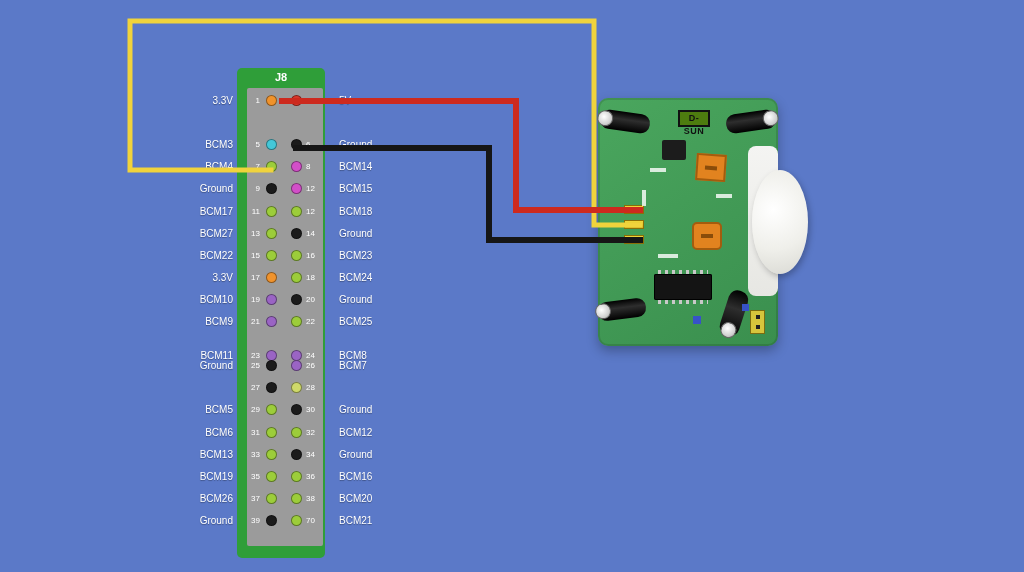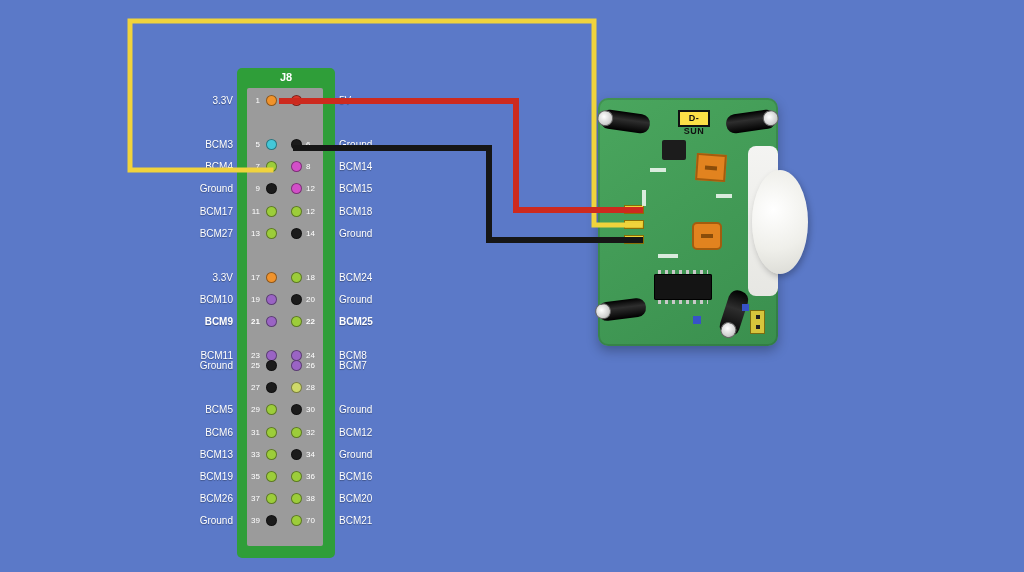--- a/index.html
+++ b/index.html
@@ -3,21 +3,21 @@
 <meta charset="utf-8">
 <style>
   html,body { margin:0; padding:0; }
   .stage {
     position:relative; width:1024px; height:572px;
     background:#5b79c8; overflow:hidden;
     font-family:"Liberation Sans", sans-serif;
   }
 
   
-  .gpio-board { position:absolute; left:237px; top:68px; width:98px; height:490px;
+  .gpio-board { position:absolute; left:237px; top:68px; width:88px; height:490px;
     background:#2f9e39; border-radius:5px; z-index:1; }
   .gpio-strip { position:absolute; left:10px; top:20px; width:76px; height:458px;
     background:#9b9b9b; border-radius:2px; }
   .gpio-title { position:absolute; top:3px; left:0; width:100%; text-align:center;
     color:#ffffff; font-size:11px; font-weight:bold; }
 
   .gpio-rows { position:absolute; left:140px; top:90px; width:280px; height:450px; z-index:2; }
   .gpio-row { position:absolute; left:0; width:100%; height:22px; }
   .gpio-row .lbl { position:absolute; color:#fff; font-size:10px; height:22px; line-height:22px;
     text-shadow:0 1px 1px rgba(0,0,0,0.35); white-space:nowrap; }
@@ -47,21 +47,21 @@
   .cap-tl { left:2px; top:14px; width:50px; height:19px; transform:rotate(8deg); }
   .cap-tl .cap-end { left:-3px; top:1px; }
   .cap-tr { left:128px; top:14px; width:50px; height:19px; transform:rotate(-8deg); }
   .cap-tr .cap-end { right:-3px; top:1px; }
   .cap-bl { left:0px; top:202px; width:48px; height:19px; transform:rotate(-7deg); }
   .cap-bl .cap-end { left:-3px; top:1px; }
   .cap-br { left:126px; top:192px; width:20px; height:46px; transform:rotate(18deg); }
   .cap-br .cap-end { left:2px; bottom:-3px; }
 
   .dsun { position:absolute; left:80px; top:12px; width:32px; height:17px;
-    background:#fde047; border:2px solid #111; box-sizing:border-box;
+    background:#4d7c0f; border:2px solid #111; box-sizing:border-box;
     color:#111; font-size:9px; font-weight:bold; text-align:center; line-height:13px;
     letter-spacing:0.5px; }
 
   .lens-housing { position:absolute; left:150px; top:48px; width:30px; height:150px;
     background:linear-gradient(#f4f4f2,#e7e7e3); border-radius:8px; }
   .lens-dome { position:absolute; left:154px; top:72px; width:56px; height:104px; border-radius:50%;
     background:radial-gradient(circle at 38% 38%, #ffffff, #efefea 55%, #d8d8d2);
     box-shadow:2px 3px 6px rgba(0,0,0,0.25); }
 
   .pot { position:absolute; background:#e2831f; border:2px solid #a35c0e; box-sizing:border-box; }
@@ -153,37 +153,45 @@
         <span class="lbl right">BCM18</span>
       </div>
       <div class="gpio-row" style="top: 132.6px;">
         <span class="lbl left">BCM27</span>
         <span class="num odd">13</span>
         <span class="pin odd-pin" style="background: rgb(156, 205, 58);"></span>
         <span class="pin even-pin" style="background: rgb(27, 27, 27);"></span>
         <span class="num even">14</span>
         <span class="lbl right">Ground</span>
       </div>
+      <div class="gpio-row" style="top: 154.7px;">
+        <span class="lbl left">BCM22</span>
+        <span class="num odd">15</span>
+        <span class="pin odd-pin" style="background: rgb(156, 205, 58);"></span>
+        <span class="pin even-pin" style="background: rgb(156, 205, 58);"></span>
+        <span class="num even">16</span>
+        <span class="lbl right">BCM23</span>
+      </div>
       <div class="gpio-row" style="top: 176.8px;">
         <span class="lbl left">3.3V</span>
         <span class="num odd">17</span>
         <span class="pin odd-pin" style="background: rgb(240, 147, 44);"></span>
         <span class="pin even-pin" style="background: rgb(156, 205, 58);"></span>
         <span class="num even">18</span>
         <span class="lbl right">BCM24</span>
       </div>
       <div class="gpio-row" style="top: 198.9px;">
         <span class="lbl left">BCM10</span>
         <span class="num odd">19</span>
         <span class="pin odd-pin" style="background: rgb(154, 100, 196);"></span>
         <span class="pin even-pin" style="background: rgb(27, 27, 27);"></span>
         <span class="num even">20</span>
         <span class="lbl right">Ground</span>
       </div>
-      <div class="gpio-row" style="top: 221px; font-weight: bold;">
+      <div class="gpio-row" style="top: 221px;">
         <span class="lbl left">BCM9</span>
         <span class="num odd">21</span>
         <span class="pin odd-pin" style="background: rgb(154, 100, 196);"></span>
         <span class="pin even-pin" style="background: rgb(156, 205, 58);"></span>
         <span class="num even">22</span>
         <span class="lbl right">BCM25</span>
       </div>
       <div class="gpio-row" style="top: 255px;">
         <span class="lbl left">BCM11</span>
         <span class="num odd">23</span>

